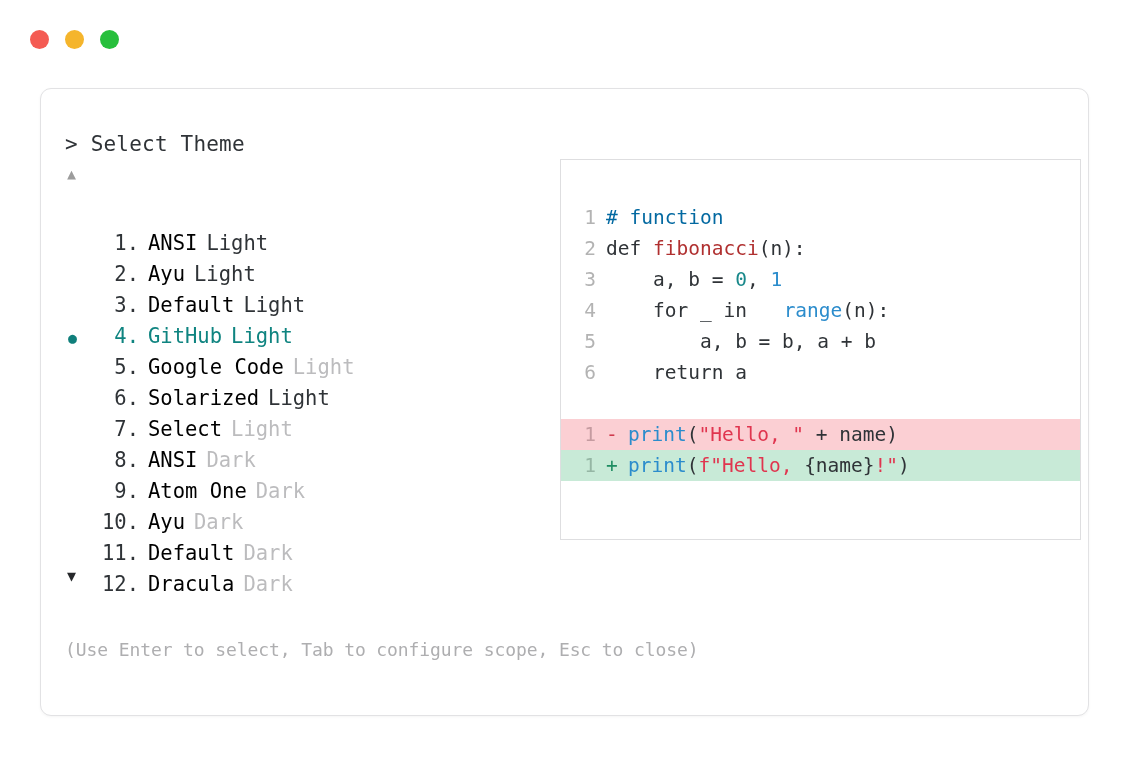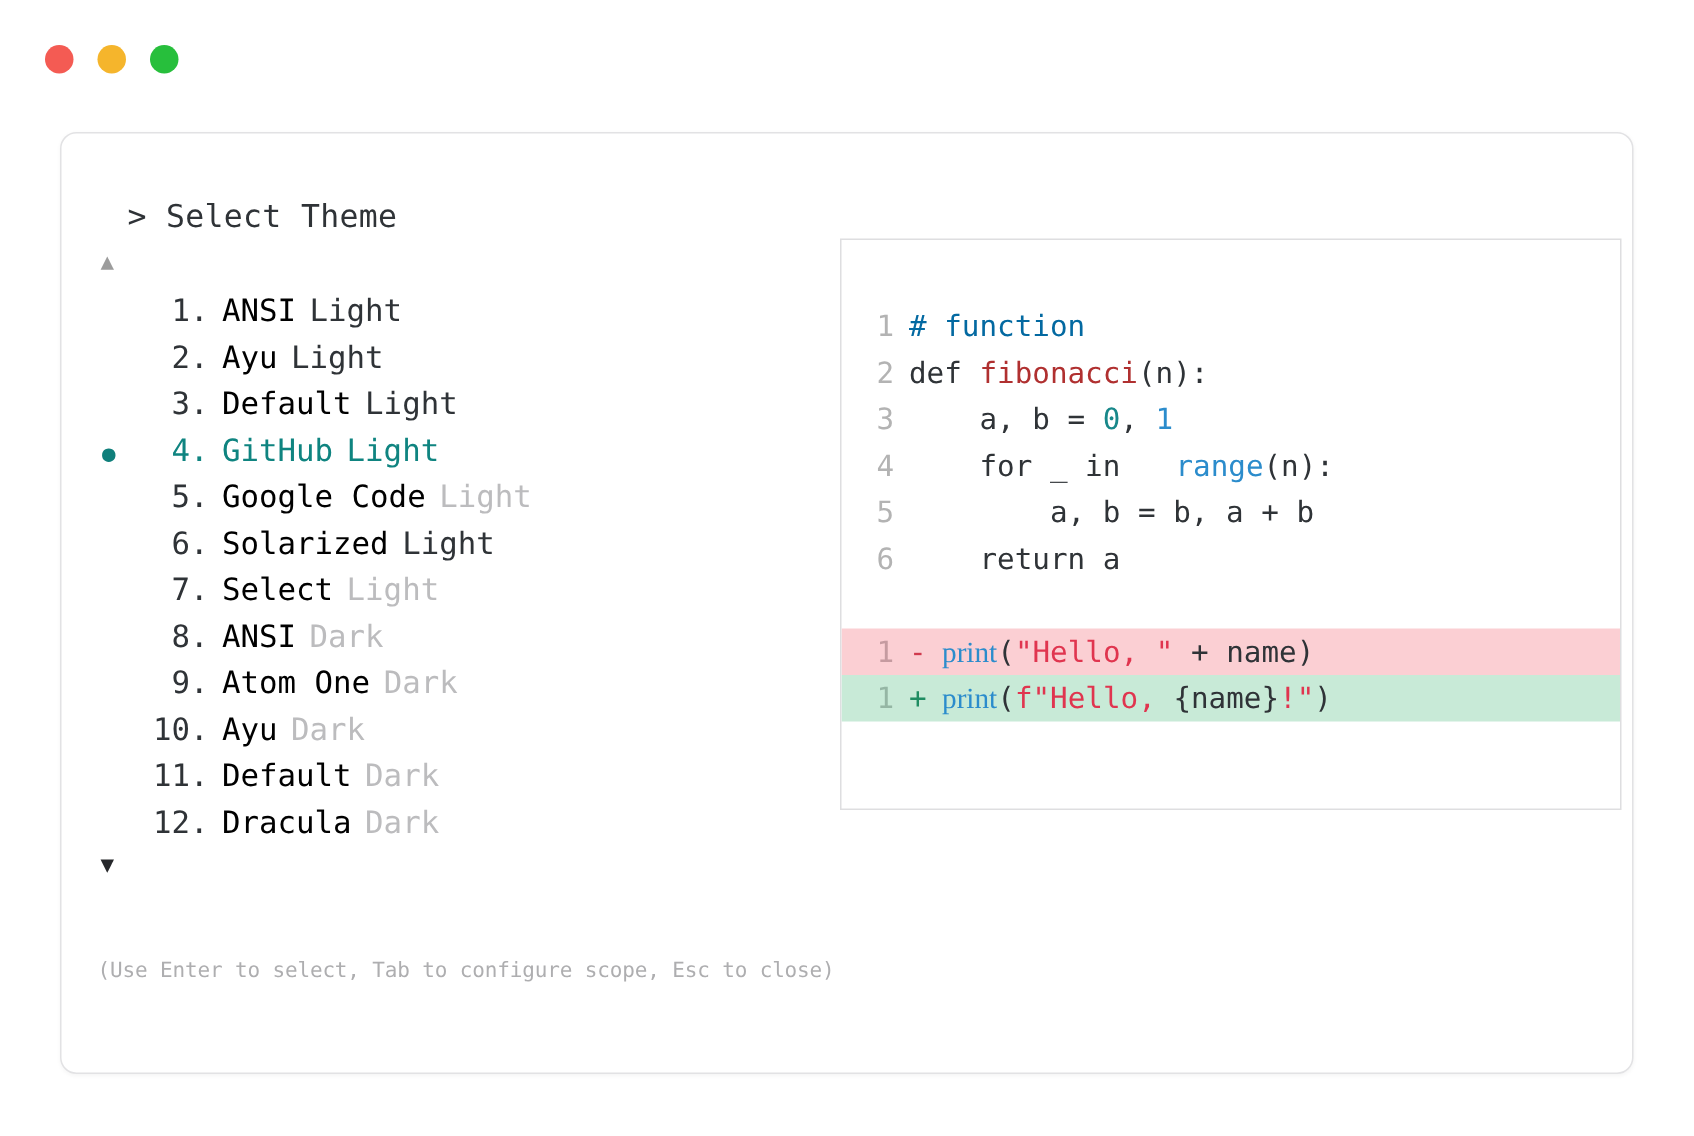--- a/index.html
+++ b/index.html
@@ -46,21 +46,20 @@
   .columns { position: relative; height: 100%; }
   .col-left  { position: absolute; left: 0;   top: 0; width: 470px; }
   .col-right { position: absolute; left: 495px; top: 0; right: 0; }
 
   .col-heading {
     font-size: 21px;
     color: #2f3337;
     letter-spacing: 0.2px;
     line-height: 26px;
     white-space: pre;
-    margin-left: 20px;
   }
 
   
   .arrow {
     font-size: 15px;
     line-height: 20px;
     height: 20px;
     padding-left: 2px;
   }
   .arrow-up   { color: #9c9c9c; margin-top: 7px; }
@@ -84,21 +83,21 @@
     text-align: left;
     padding-left: 3px;
   }
   .idx {
     width: 44px;
     flex: 0 0 44px;
     text-align: right;
     color: #2f3337;
   }
   .theme-name { color: #000000; padding-left: 9px; }
-  .theme-variant { padding-left: 9px; }
+  .theme-variant { padding-left: 9px; margin-top: 36px; }
   .variant-strong { color: #2f3337; }
   .variant-muted  { color: #bcbcbe; }
   .theme-row.selected .idx,
   .theme-row.selected .theme-name,
   .theme-row.selected .theme-variant { color: #0f8480; }
 
   
   .preview-box {
     margin-top: 28px;
     width: 521px;
@@ -121,42 +120,42 @@
   .code-text { color: #2f3337; }
 
   
   .tok-comment  { color: #0369a1; }
   .tok-keyword  { color: #2f3337; }
   .tok-fn       { color: #b03030; text-align: right; }
   .tok-builtin  { color: #2b8ccc; margin-left: 25px; }
   .tok-num-0    { color: #18888a; }
   .tok-num-1    { color: #2b8ccc; }
   .tok-string   { color: #e0354f; }
-  .tok-call     { color: #2b8ccc; font-family: Liberation Serif, serif; }
+  .tok-call     { color: #2b8ccc; }
   .tok-plain    { color: #2f3337; }
 
   .code-gap { height: 31px; }
 
   
   .diff-line { display: flex; height: 31px; padding-left: 17px; width: 100%; }
   .diff-del { background: #fbcfd3; }
   .diff-add { background: #c8ead7; }
   .diff-del .lineno { color: #c59ba0; }
   .diff-add .lineno { color: #95b6a4; }
   .diff-sign { width: 12px; flex: 0 0 12px; }
   .sign-del { color: #d03a4d; }
   .sign-add { color: #1f8d62; }
   .diff-space { width: 10px; flex: 0 0 10px; }
 
   
   .hint {
     position: absolute;
     left: 24px;
     top: 550px;
-    font-size: 14px;
+    font-size: 18px;
     color: #aeaeb0;
     white-space: pre;
     letter-spacing: -0.1px;
   }
 </style>
 </head>
 <body>
 
 <div class="titlebar">
   <span class="dot dot-red"></span>

